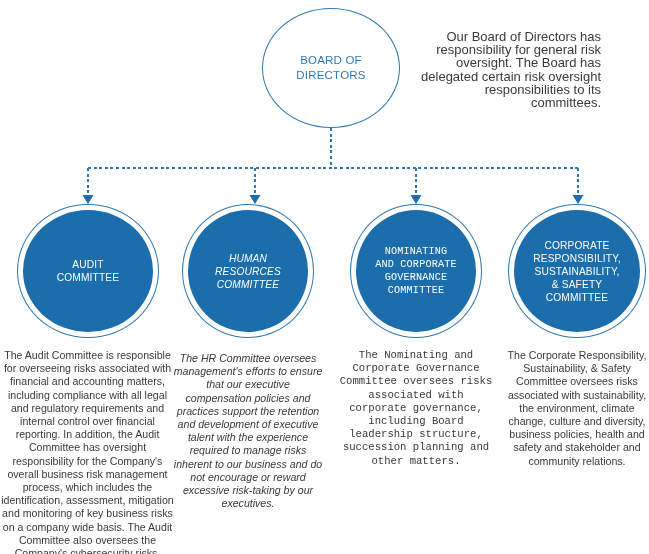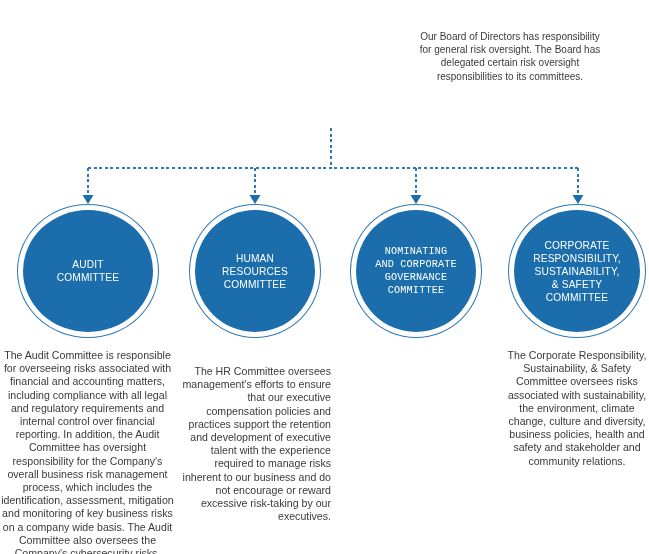--- a/index.html
+++ b/index.html
@@ -52,23 +52,23 @@
     text-align: center;
     letter-spacing: .2px;
   }
 
   #board-note {
     position: absolute;
     left: 419px;
     top: 30px;
     width: 182px;
     color: #3a3a3a;
-    font-size: 10px;
+    font-size: 13px;
     line-height: 13.2px;
-    text-align: center;
+    text-align: right;
   }
 
   
   .committee {
     position: absolute;
     top: 204px;
   }
   .ring {
     position: relative;
     border: 1px solid #2e79b5;
@@ -101,23 +101,23 @@
     font-size: 10.6px;
     line-height: 13.2px;
     text-align: center;
   }
 
   
   #committee-0 { left: 17px;  width: 142px; }
   #committee-0 .ring { width: 142px; height: 134px; }
   #committee-0 .desc { margin-top: 11px; width: 175px; margin-left: -17px; }
 
-  #committee-1 { left: 189px; width: 132px; }
+  #committee-1 { left: 182px; width: 132px; font-style: italic; }
   #committee-1 .ring { width: 132px; height: 134px; }
-  #committee-1 .desc { margin-top: 27px; width: 152px; margin-left: -10px; text-align: right; }
+  #committee-1 .desc { margin-top: 14px; width: 152px; margin-left: -10px; }
 
   #committee-2 { left: 350px; width: 132px; font-family: Liberation Mono, monospace; }
   #committee-2 .ring { width: 132px; height: 134px; }
   #committee-2 .desc { margin-top: 11px; width: 158px; margin-left: -13px; }
 
   #committee-3 { left: 508px; width: 138px; }
   #committee-3 .ring { width: 138px; height: 134px; text-decoration: underline; }
   #committee-3 .desc { margin-top: 11px; width: 148px; margin-left: -5px; }
 </style>
 </head>
@@ -138,20 +138,23 @@
       <line x1="578" y1="168" x2="578" y2="196"></line>
     </g>
     <g fill="#1b6eab">
       <polygon points="82.5,195 93.5,195 88,204"></polygon>
       <polygon points="249.5,195 260.5,195 255,204"></polygon>
       <polygon points="410.5,195 421.5,195 416,204"></polygon>
       <polygon points="572.5,195 583.5,195 578,204"></polygon>
     </g>
   </svg>
 
+  <div id="board-circle">
+    <span class="node-label">BOARD OF<br>DIRECTORS</span>
+  </div>
 
   <div id="board-note">Our Board of Directors has responsibility for general risk oversight. The Board has delegated certain risk oversight responsibilities to its committees.</div>
 
   <div class="committee" id="committee-0">
     <div class="ring">
       <div class="disc">
         <span class="node-label">AUDIT<br>COMMITTEE</span>
       </div>
     </div>
     <div class="desc">The Audit Committee is responsible for overseeing risks associated with financial and accounting matters, including compliance with all legal and regulatory requirements and internal control over financial reporting.  In addition, the Audit Committee has oversight responsibility for the Company's overall business risk management process, which includes the identification, assessment, mitigation and monitoring of key business risks on a company wide basis. The Audit Committee also oversees the Company's cybersecurity risks.</div>
@@ -165,20 +168,21 @@
     </div>
     <div class="desc">The HR Committee oversees management's efforts to ensure that our executive compensation policies and practices support the retention and development of executive talent with the experience required to manage risks inherent to our business and do not encourage or reward excessive risk-taking by our executives.</div>
   </div>
 
   <div class="committee" id="committee-2">
     <div class="ring">
       <div class="disc">
         <span class="node-label">NOMINATING<br>AND CORPORATE<br>GOVERNANCE<br>COMMITTEE</span>
       </div>
     </div>
+    <div class="desc">The Nominating and Corporate Governance Committee oversees risks associated with corporate governance, including Board leadership structure, succession planning and other matters.</div>
   </div>
 
   <div class="committee" id="committee-3">
     <div class="ring">
       <div class="disc">
         <span class="node-label">CORPORATE<br>RESPONSIBILITY,<br>SUSTAINABILITY,<br>&amp; SAFETY<br>COMMITTEE</span>
       </div>
     </div>
     <div class="desc">The Corporate Responsibility, Sustainability, &amp; Safety Committee oversees risks associated with sustainability, the environment, climate change, culture and diversity, business policies, health and safety and stakeholder and community relations.</div>
   </div>

